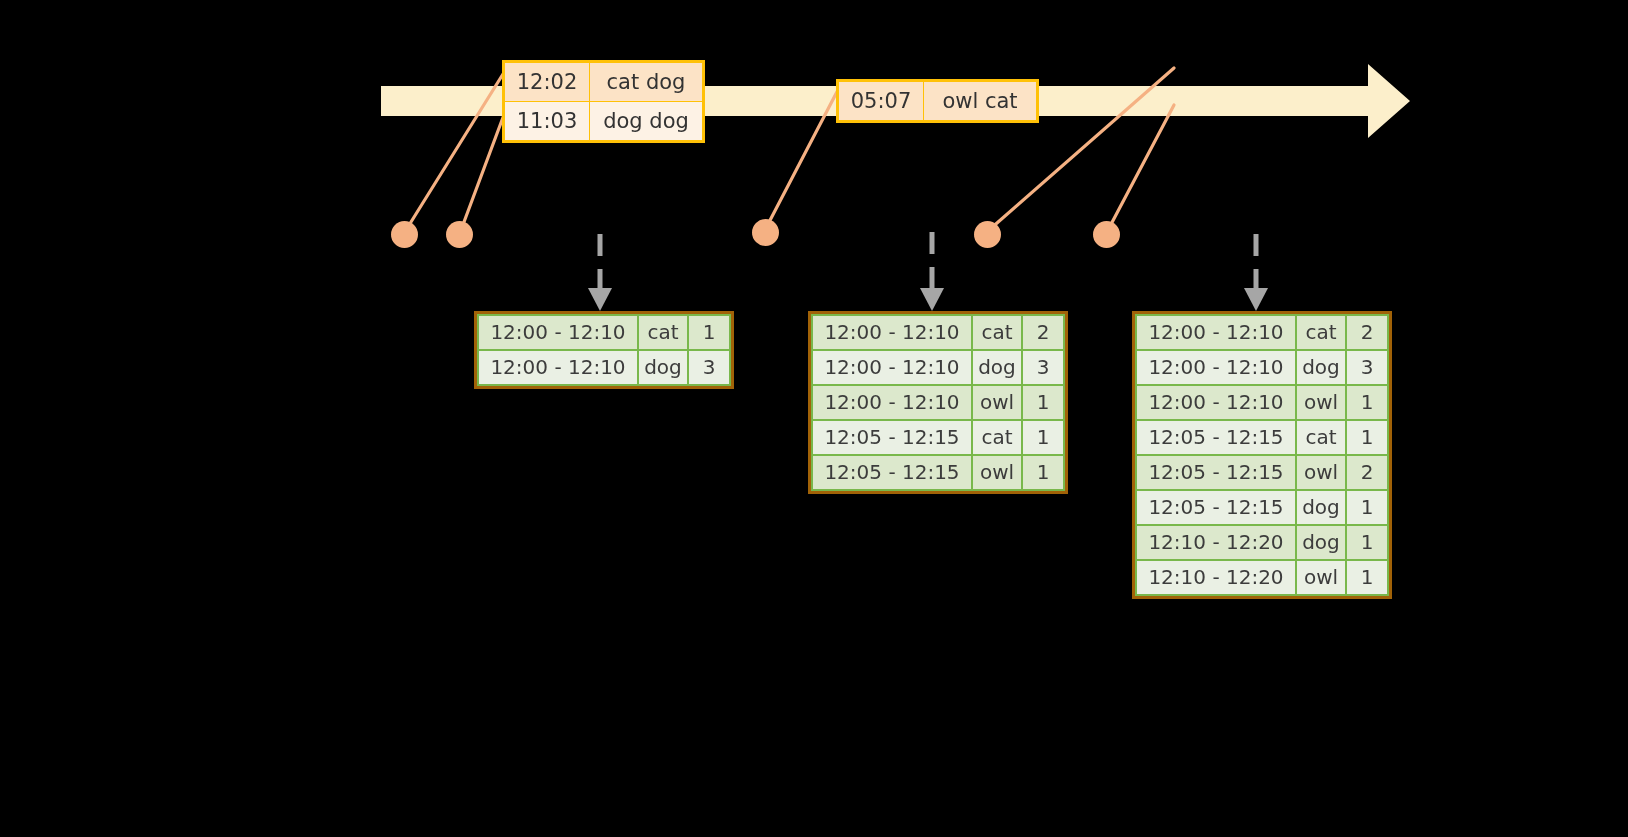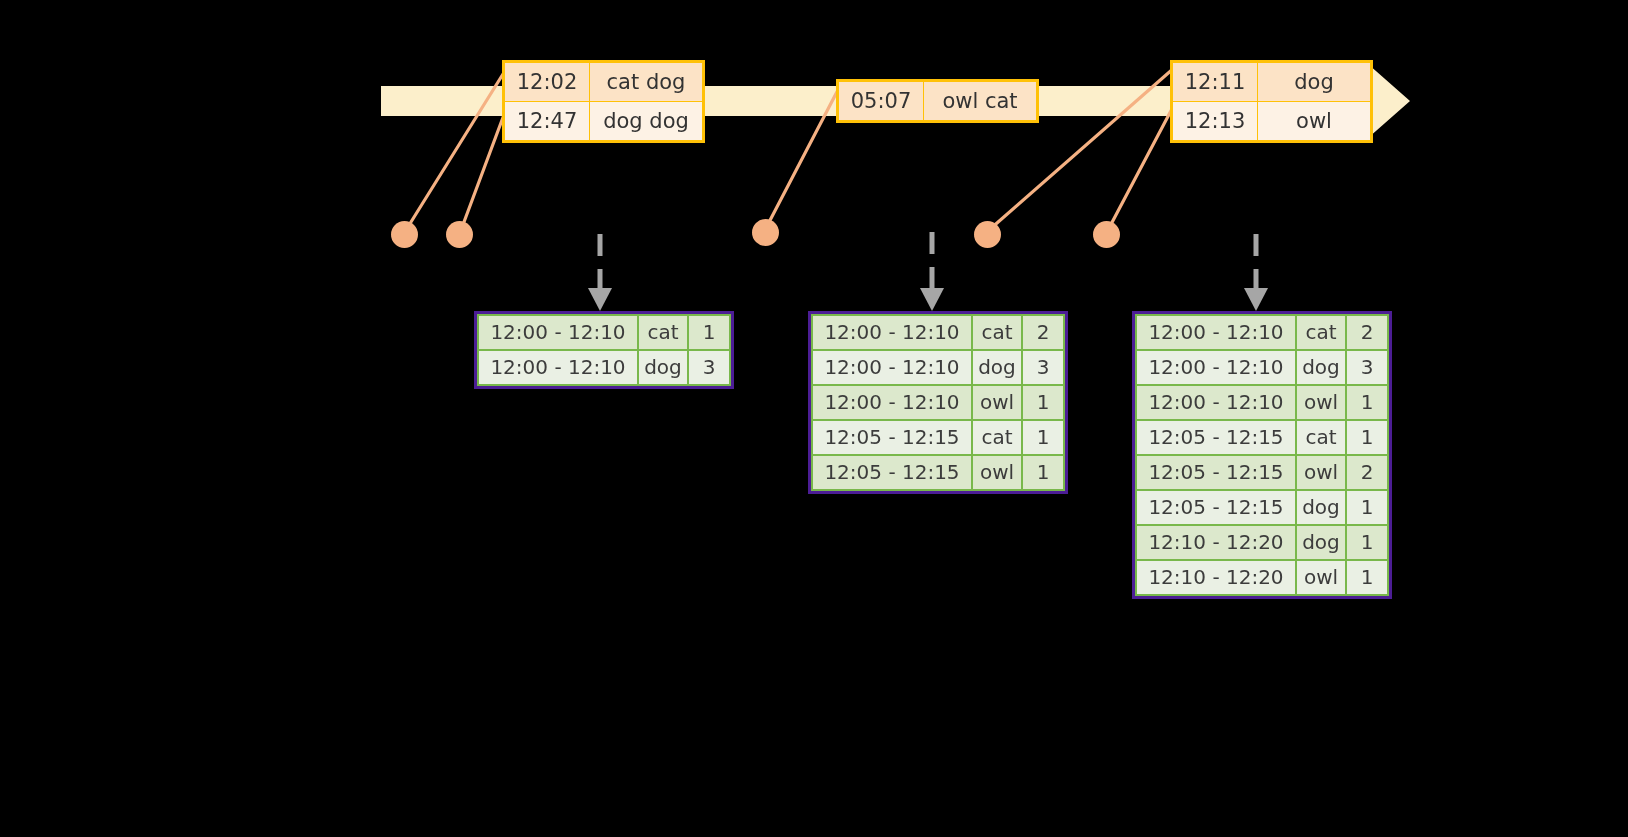--- a/index.html
+++ b/index.html
@@ -51,21 +51,21 @@
   .evt-table tr.r-odd td { background: #FCE3C6; }
   .evt-table tr.r-even td { background: #FDF2E5; }
   .evt-table td.c-time { width: 84px; }
   .evt-table td.c-words { width: 112px; }
 
   
   .res-table {
     position: absolute;
     border-collapse: separate;
     border-spacing: 2px;
-    border: 3px solid #4c1d95;
+    border: 3px solid #a16207;
     background: #79B84B;
     z-index: 5;
   }
   .res-table td {
     font-size: 20px;
     color: #3c3c3c;
     text-align: center;
     padding: 0;
     height: 33px;
     line-height: 33px;
@@ -119,47 +119,35 @@
   <div class="dot" style="left:974px; top:221px; width:27px; height:27px;"></div>
   <div class="dot" style="left:1093px; top:221px; width:27px; height:27px;"></div>
 
   <table class="evt-table" style="left:502px; top:60px;border-radius:15px;">
     <tbody>
       <tr class="r-odd">
         <td class="c-time">12:02</td>
         <td class="c-words">cat dog</td>
       </tr>
       <tr class="r-even">
-        <td class="c-time">12:47</td>
+        <td class="c-time">11:03</td>
         <td class="c-words">dog dog</td>
       </tr>
     </tbody>
   </table>
 
   <table class="evt-table" style="left:836px; top:79px;">
     <tbody>
       <tr class="r-odd">
         <td class="c-time">05:07</td>
         <td class="c-words">owl cat</td>
       </tr>
     </tbody>
   </table>
 
-  <table class="evt-table" style="left:1170px; top:60px;">
-    <tbody>
-      <tr class="r-odd">
-        <td class="c-time">12:11</td>
-        <td class="c-words">dog</td>
-      </tr>
-      <tr class="r-even">
-        <td class="c-time">12:13</td>
-        <td class="c-words">owl</td>
-      </tr>
-    </tbody>
-  </table>
 
   <table class="res-table" style="left:474px; top:311px;">
     <tbody>
       <tr class="g-dark">
         <td class="c-range">12:00 - 12:10</td>
         <td class="c-word">cat</td>
         <td class="c-count">1</td>
       </tr>
       <tr class="g-light">
         <td class="c-range">12:00 - 12:10</td>

